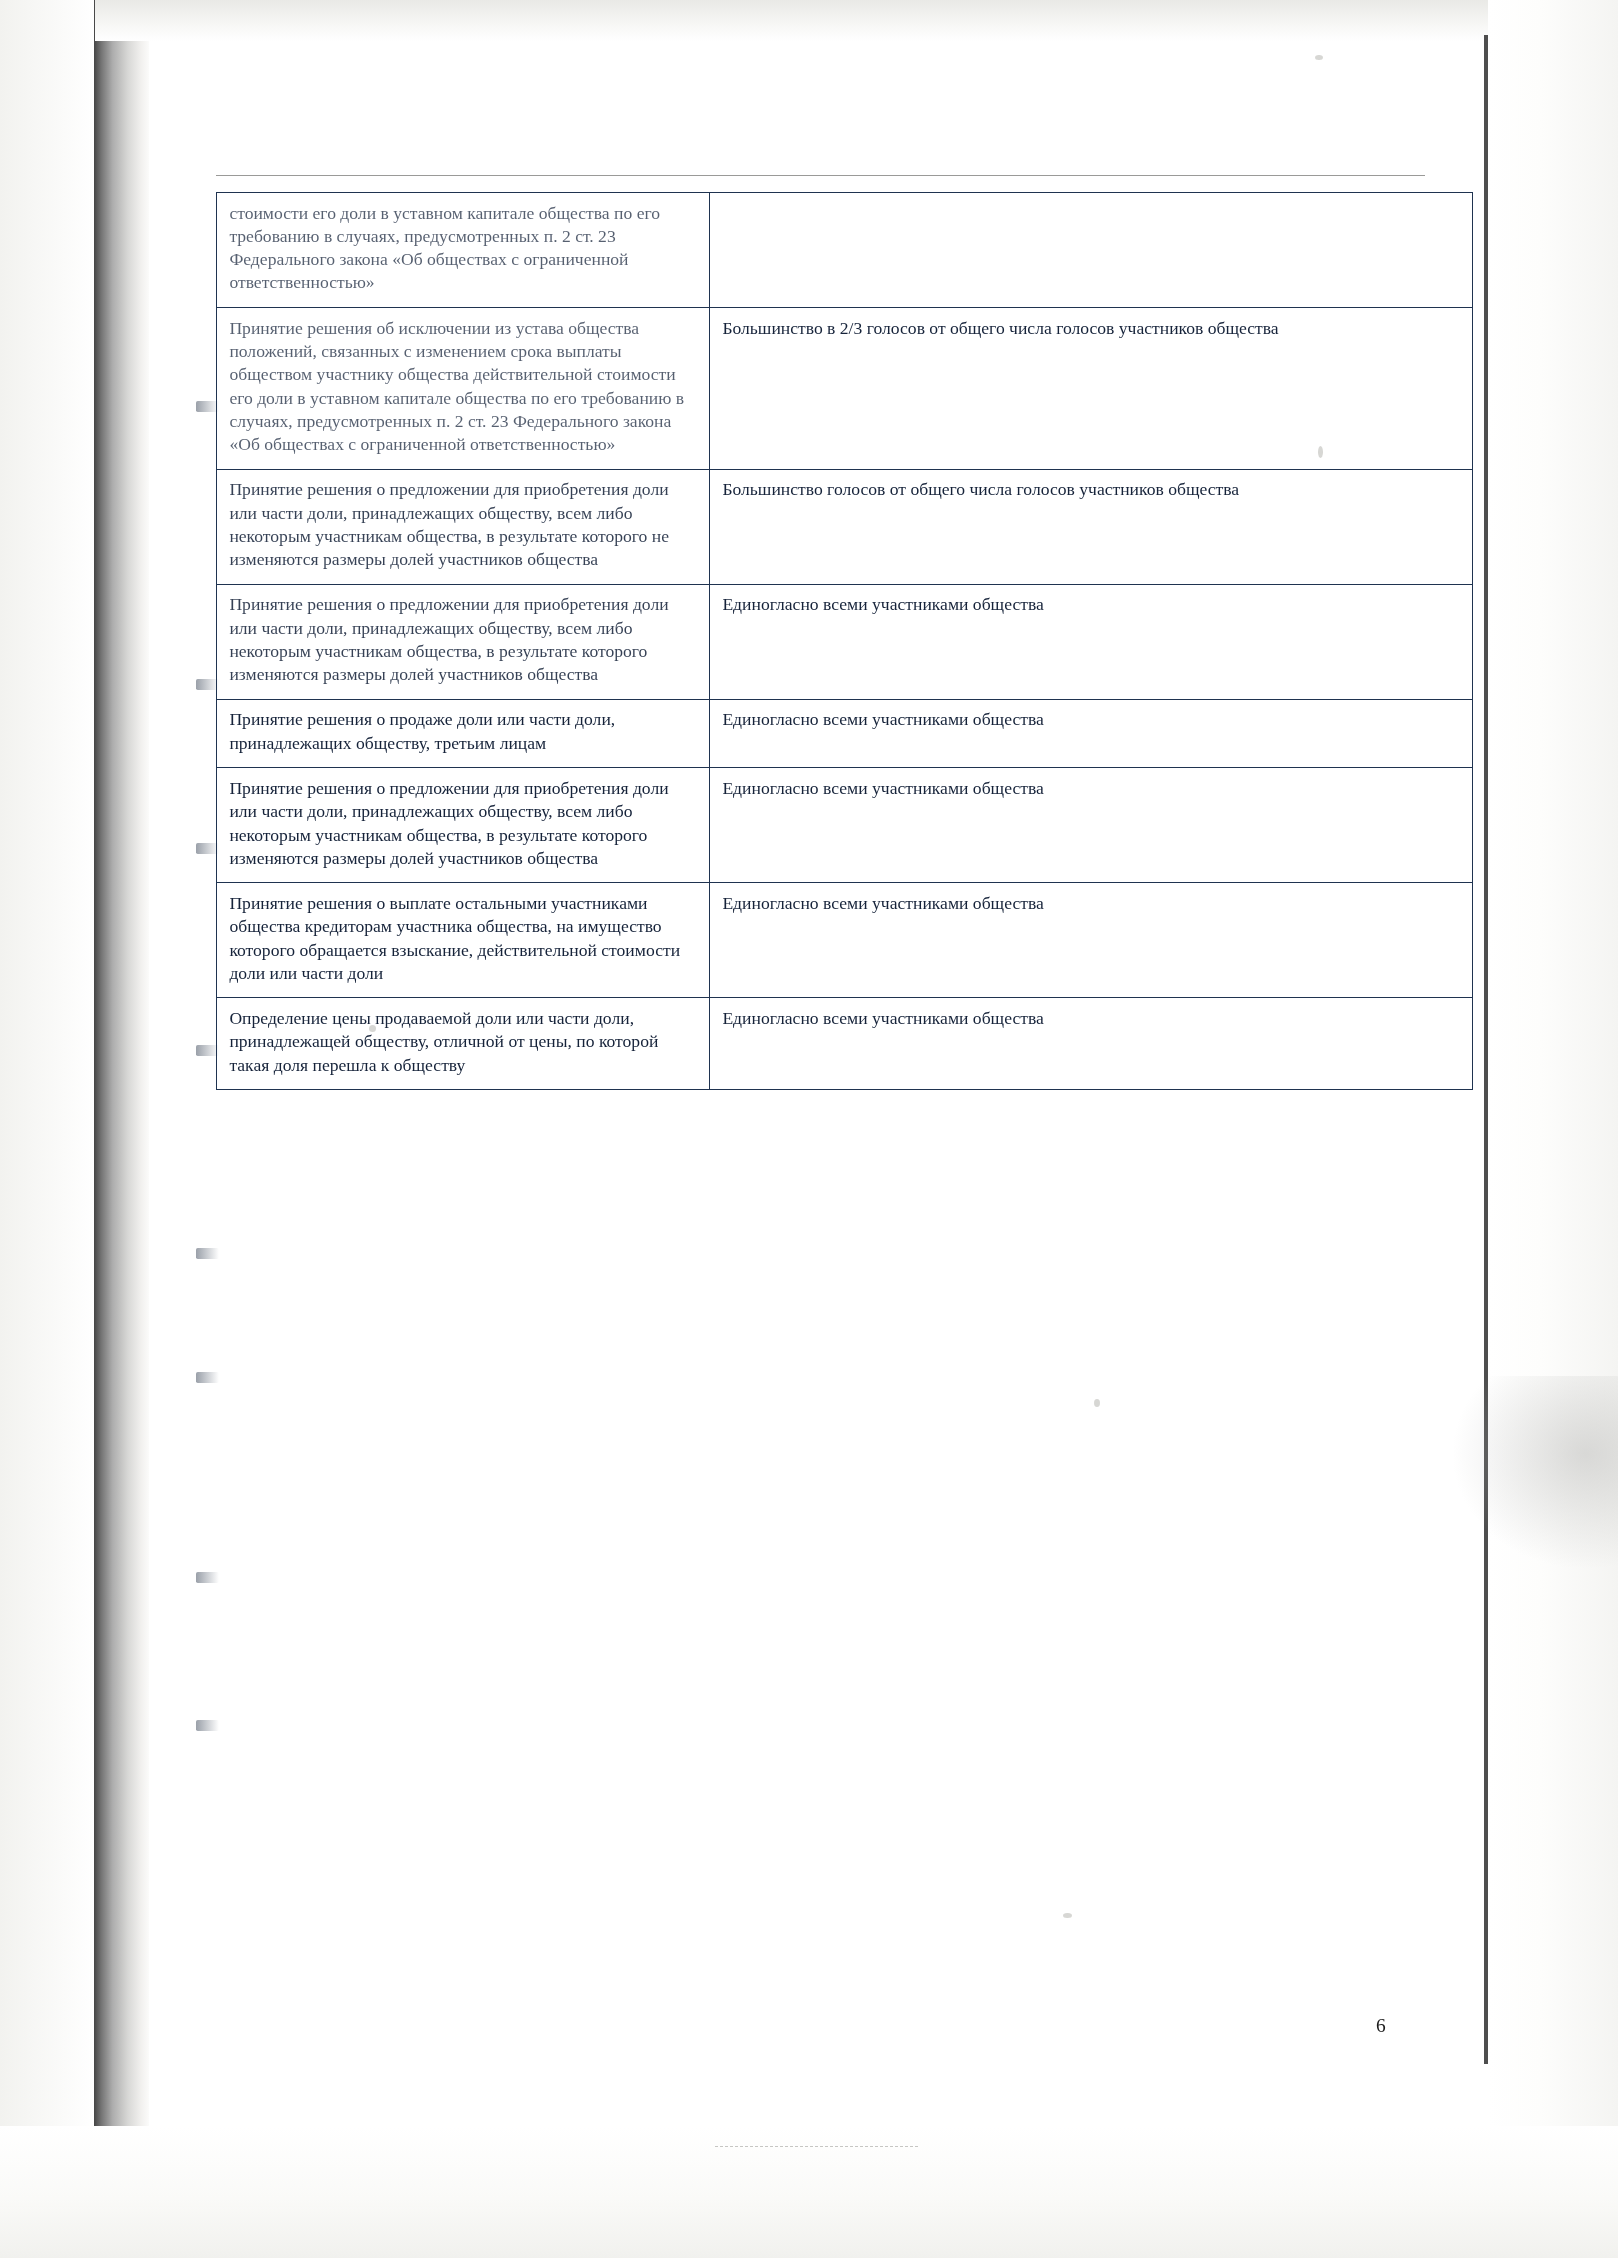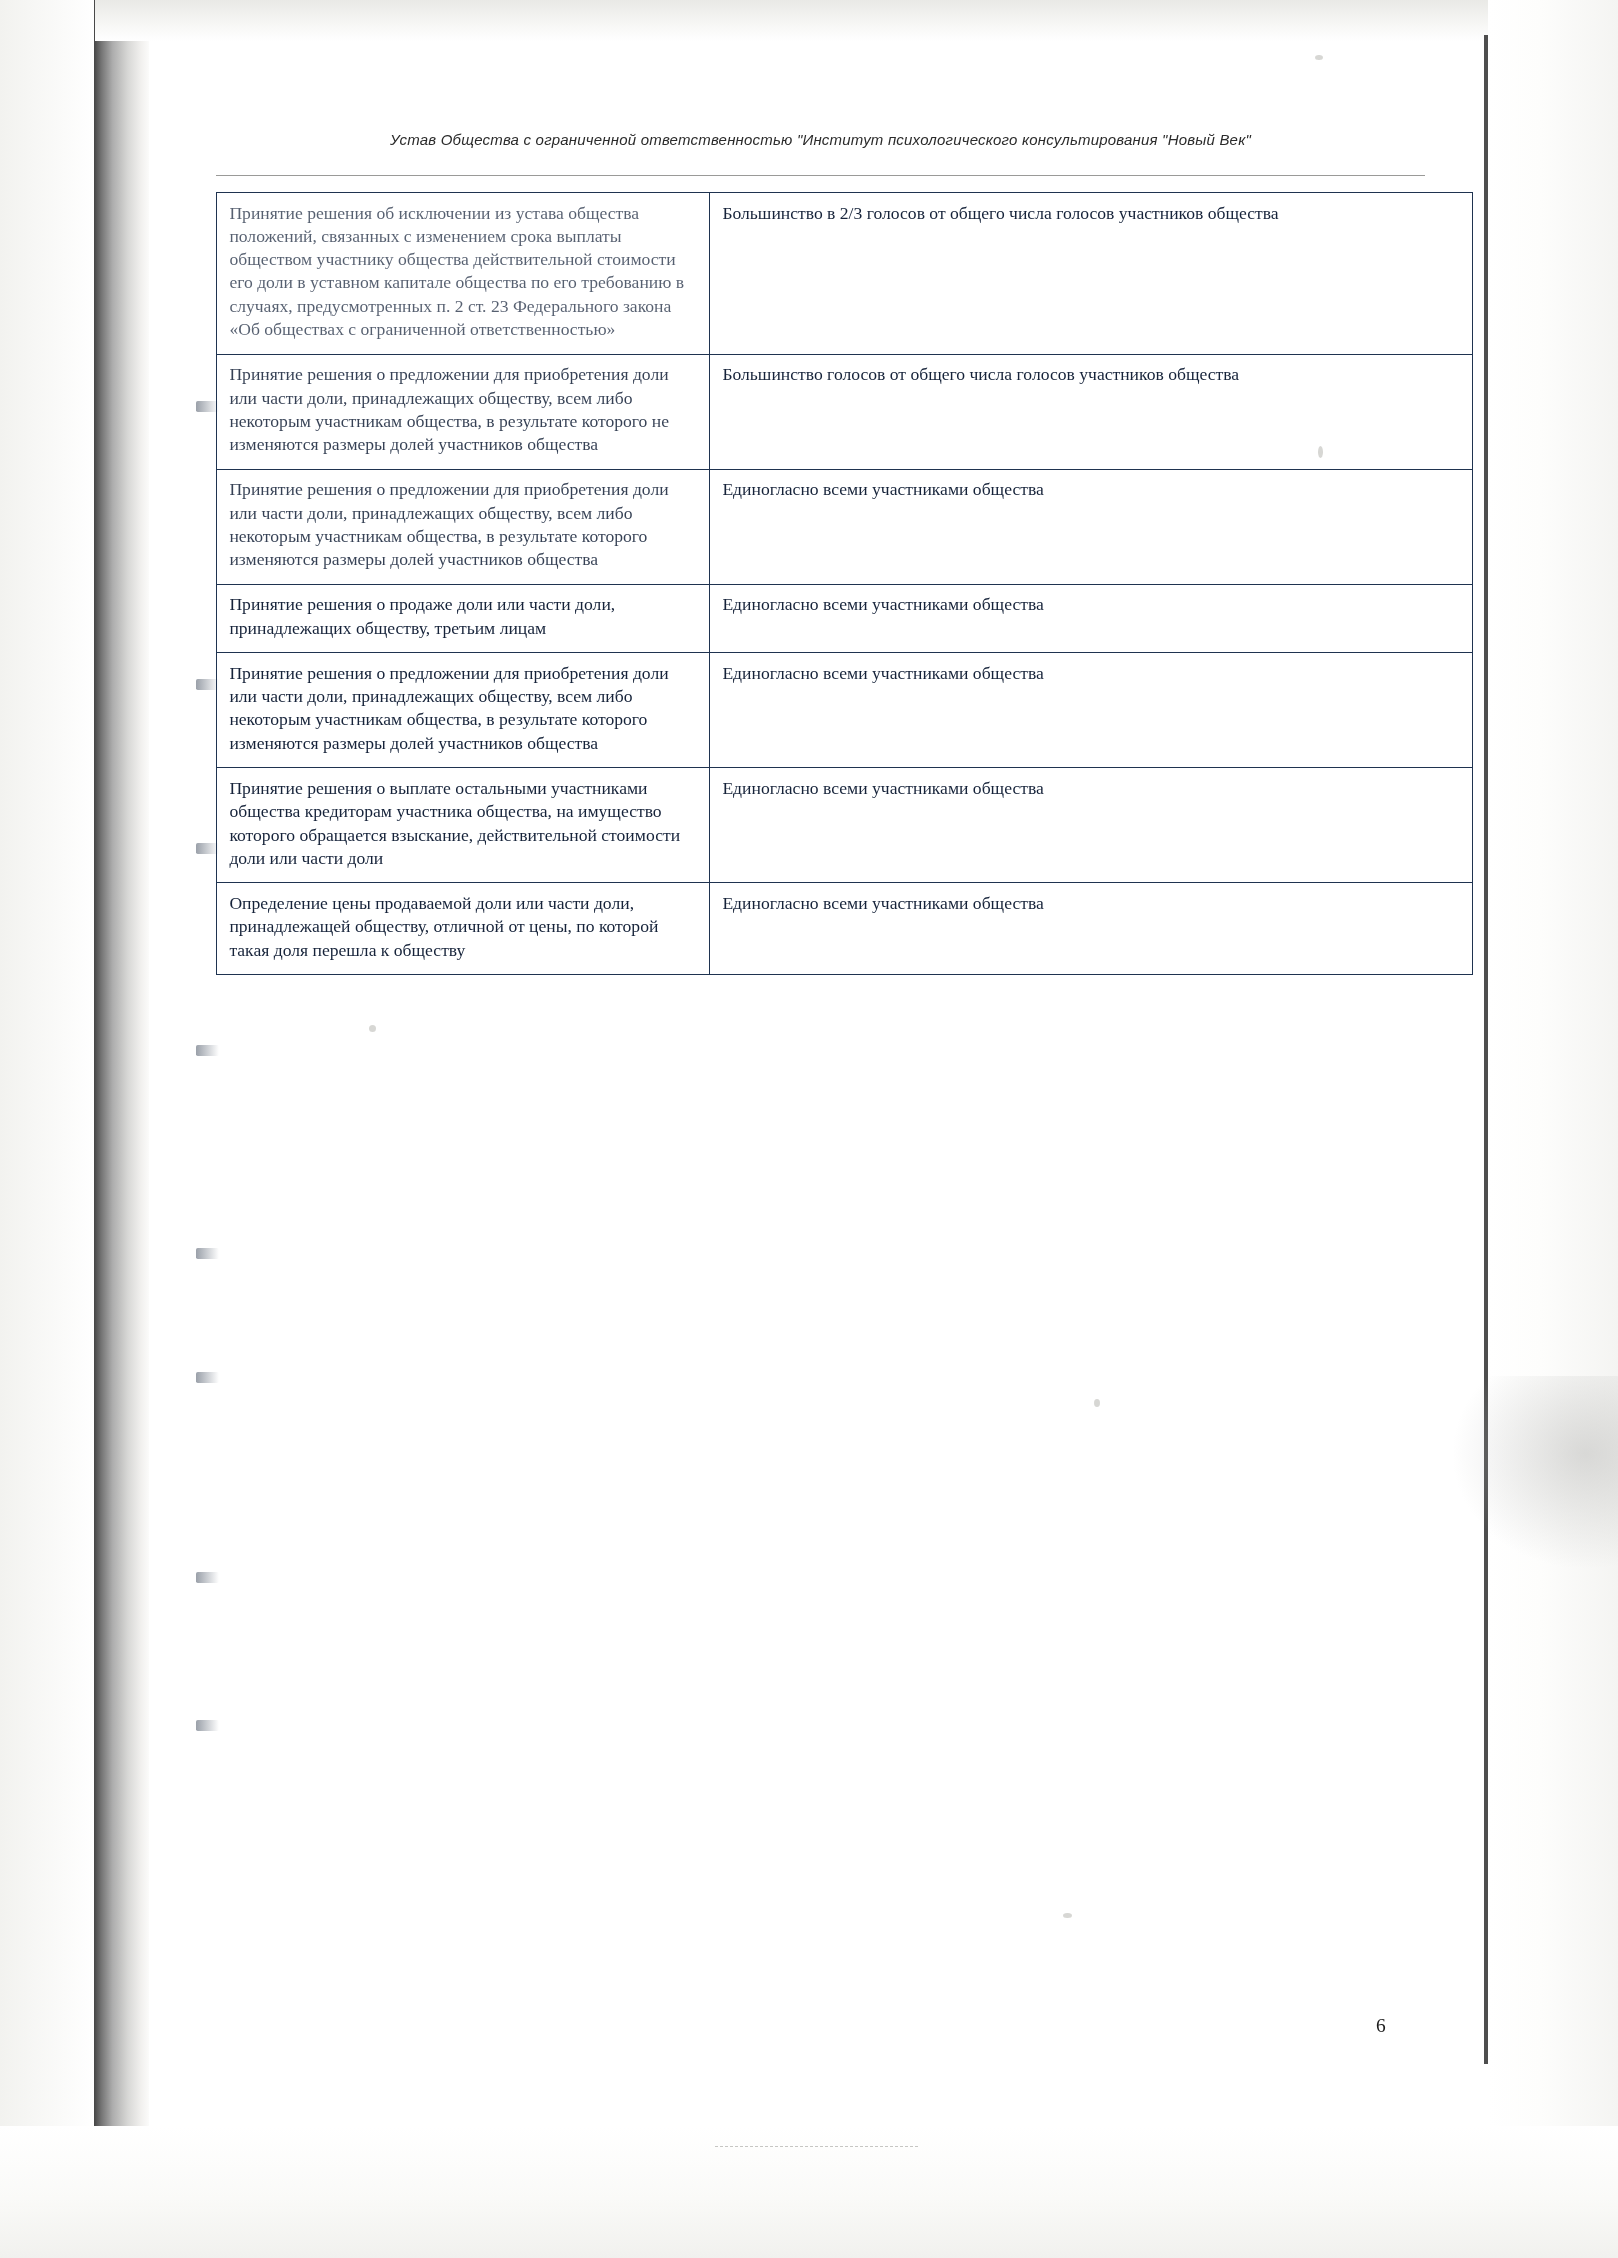--- a/index.html
+++ b/index.html
@@ -158,36 +158,39 @@
   <div class="scan-bottom-fade"></div>
   <div class="scan-smudge-tr"></div>
   <div class="scan-dash"></div>
 
   <div class="speck" style="left:1315px; top:55px; width:8px; height:5.3px;"></div>
   <div class="speck" style="left:1318px; top:446px; width:5.3px; height:12.4px;"></div>
   <div class="speck" style="left:1094px; top:1399px; width:6.2px; height:8px;"></div>
   <div class="speck" style="left:1063px; top:1913px; width:8.8px; height:5.3px;"></div>
   <div class="speck" style="left:369px; top:1025px; width:7px; height:7px;"></div>
 
-  <div class="doc-header">Устав Общества с ограниченной ответственностью "Институт психологического консультирования "Новый Век"</div>
   <div class="header-rule"></div>
 
   <div class="tick" style="top:401px;"></div>
   <div class="tick" style="top:679px;"></div>
   <div class="tick" style="top:843px;"></div>
   <div class="tick" style="top:1045px;"></div>
   <div class="tick" style="top:1248px;"></div>
   <div class="tick" style="top:1372px;"></div>
   <div class="tick" style="top:1572px;"></div>
   <div class="tick" style="top:1720px;"></div>
 
   <div class="table-wrap">
     <table class="tbl">
       <tbody>
 
+        <tr>
+          <td class="c-left faded-strong">стоимости его доли в уставном капитале общества по его требованию в случаях, предусмотренных п. 2 ст. 23 Федерального закона «Об обществах с ограниченной ответственностью»</td>
+          <td class="c-right faded-strong"></td>
+        </tr>
 
         <tr>
           <td class="c-left faded-strong">Принятие решения об исключении из устава общества положений, связанных с изменением срока выплаты обществом участнику общества действительной стоимости его доли в уставном капитале общества по его требованию в случаях, предусмотренных п. 2 ст. 23 Федерального закона «Об обществах с ограниченной ответственностью»</td>
           <td class="c-right">Большинство в 2/3 голосов от общего числа голосов участников общества</td>
         </tr>
 
 
         <tr>
           <td class="c-left faded-mid">Принятие решения о предложении для приобретения доли или части доли, принадлежащих обществу, всем либо некоторым участникам общества, в результате которого не изменяются размеры долей участников общества</td>
           <td class="c-right">Большинство голосов от общего числа голосов участников общества</td>

